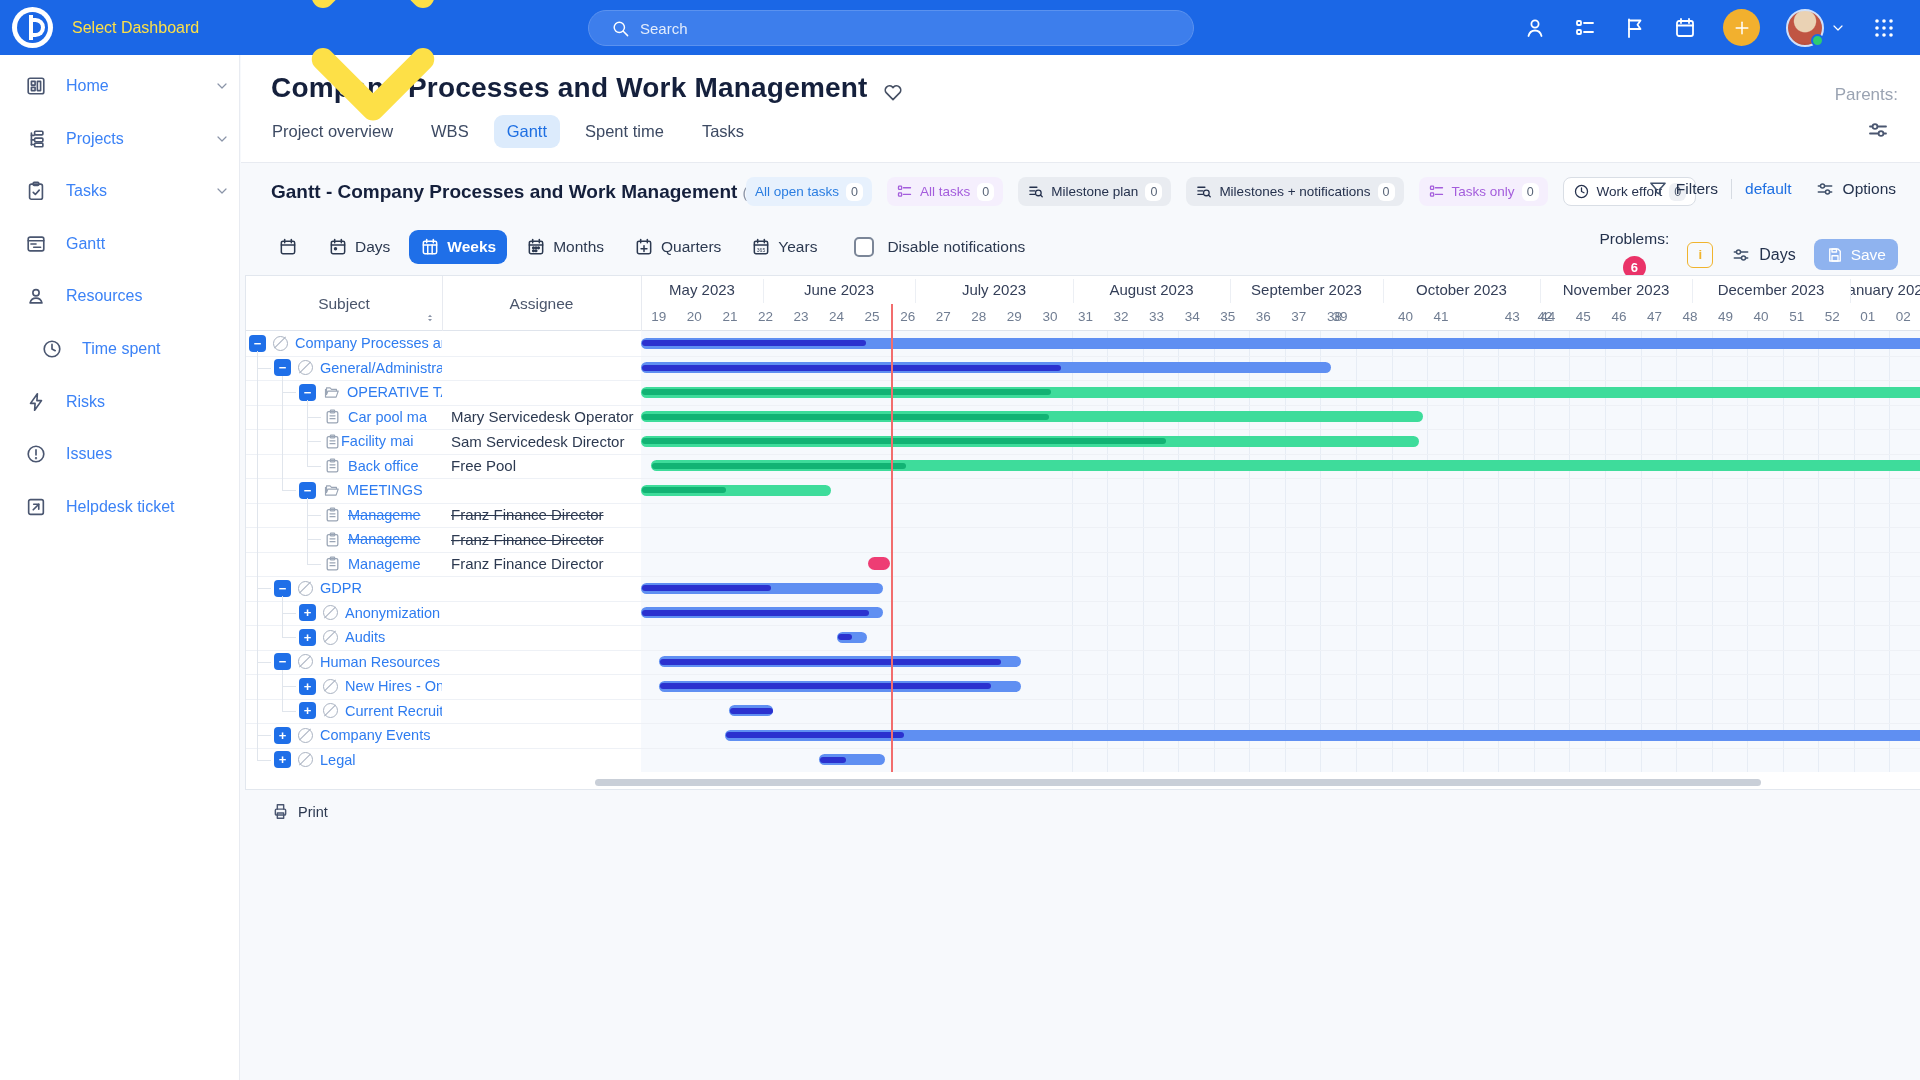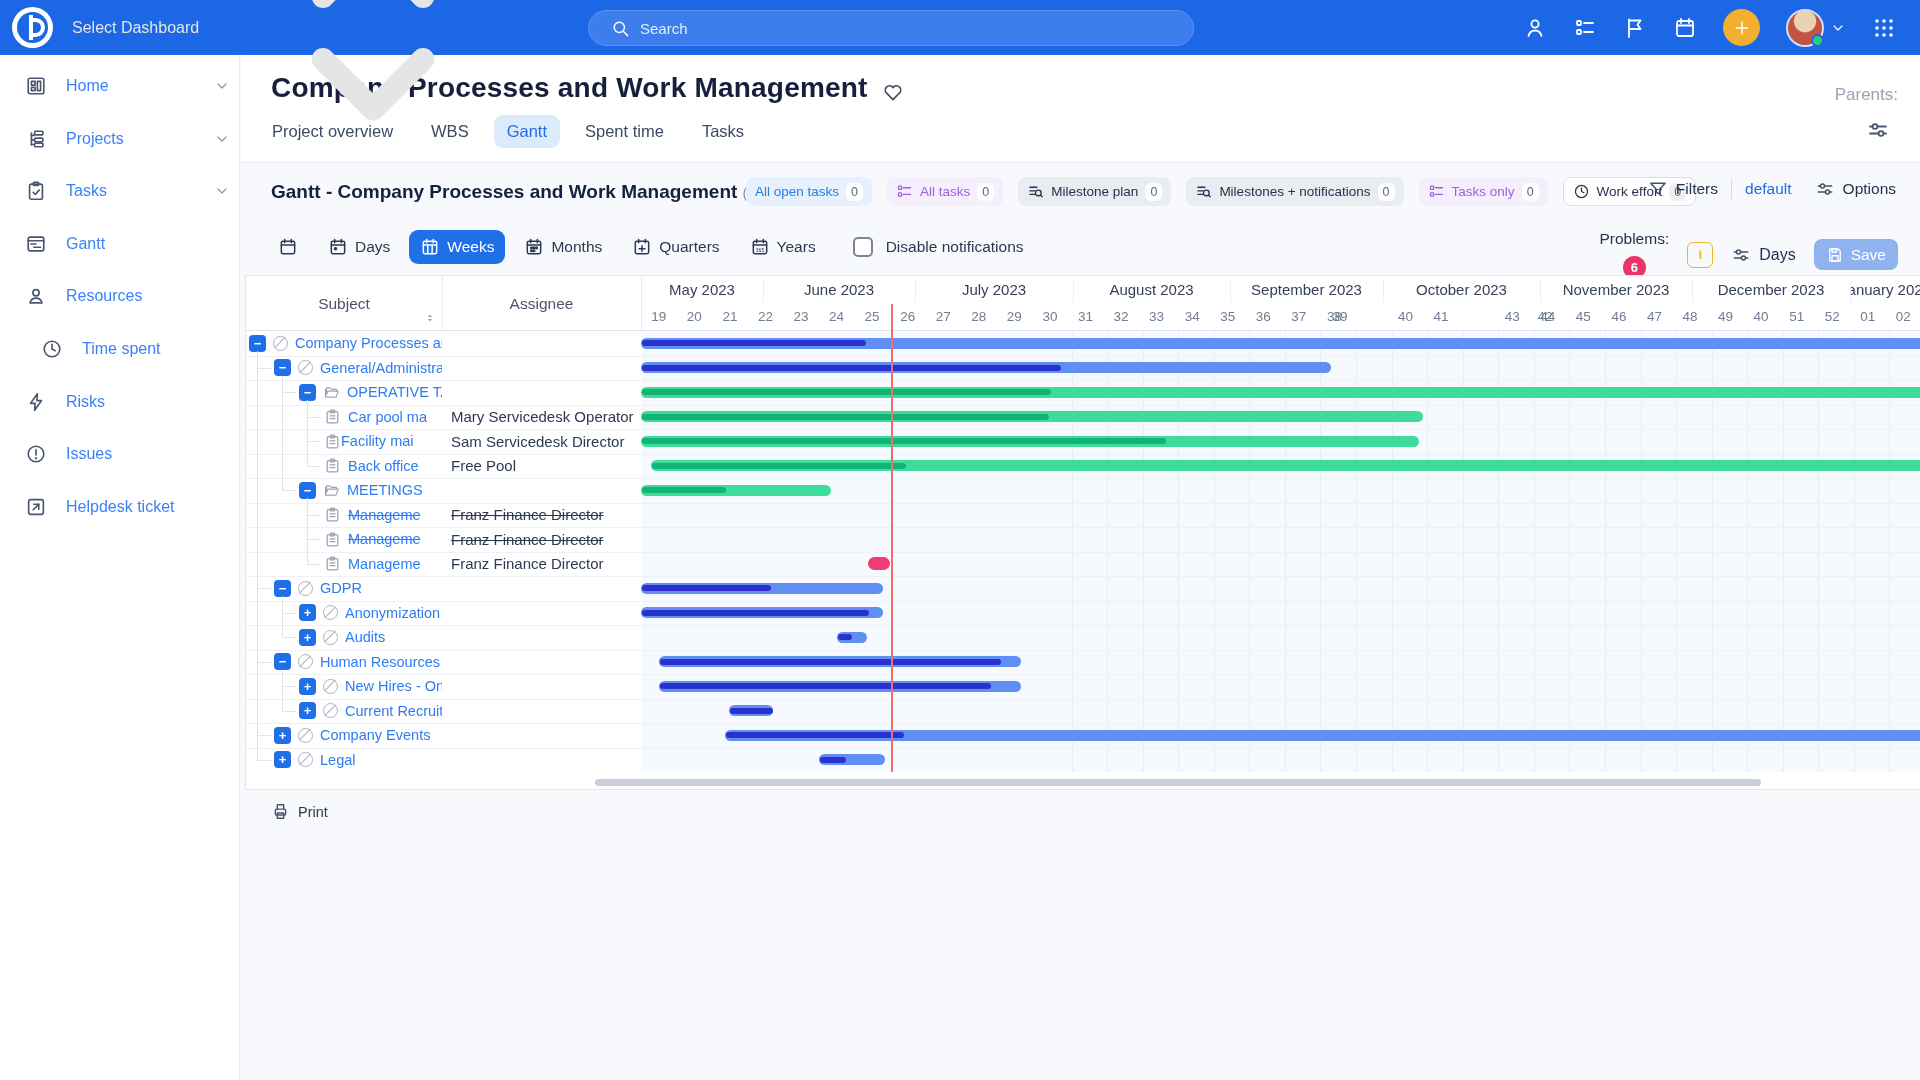--- a/index.html
+++ b/index.html
@@ -5,21 +5,21 @@
   * { margin:0; padding:0; box-sizing:border-box; }
   html,body { width:1920px; height:1080px; overflow:hidden; }
   body { font-family:"Liberation Sans", sans-serif; background:#f7f9fc; color:#2c3950; position:relative; }
 
   
   .topbar { position:absolute; left:0; top:0; width:1920px; height:55px; background:#1b67e6; display:flex; align-items:center; z-index:30; }
   .logo { position:absolute; left:12px; top:7px; width:41px; height:41px; background:#fff; border-radius:50%; }
   .logo .inner { position:absolute; left:5px; top:5px; width:31px; height:31px; background:#1b67e6; border-radius:50%; overflow:hidden; }
   .logo .slit { position:absolute; left:12px; top:3px; width:4px; height:25px; background:#fff; }
   .logo .ring { position:absolute; left:15px; top:6px; width:13px; height:19px; border:4px solid #fff; border-left:none; border-radius:0 12px 12px 0; }
-  .seldash { position:absolute; left:72px; top:0; height:55px; display:flex; align-items:center; gap:24px; color:#e5e5e5; font-size:16px; cursor:pointer; }
+  .seldash { position:absolute; left:72px; top:0; height:55px; display:flex; align-items:center; gap:24px; color:#fde047; font-size:16px; cursor:pointer; }
   .searchpill { position:absolute; left:588px; top:10px; width:606px; height:36px; background:#3d7eec; border:1px solid #5b92ef; border-radius:18px; display:flex; align-items:center; padding-left:22px; gap:10px; color:#fff; }
   .searchpill input { background:transparent; border:none; outline:none; color:#fff; font-size:15px; width:480px; font-family:inherit; }
   .searchpill input::placeholder { color:#ffffffd9; }
   .tb-icons { position:absolute; right:0; top:0; height:55px; display:flex; align-items:center; gap:26px; padding-right:24px; color:#fff; }
   .tb-icons .ic { width:24px; height:24px; cursor:pointer; }
   .plusbtn { width:37px; height:37px; border-radius:50%; background:#f2b02e; display:flex; align-items:center; justify-content:center; color:#fff; cursor:pointer; }
   .avatarwrap { display:flex; align-items:center; gap:6px; cursor:pointer; }
   .avatar { width:38px; height:38px; border-radius:50%; background:radial-gradient(circle at 50% 30%, #ead2b4 0 36%, #c05543 40% 72%, #a03f35 100%); border:2px solid #cfe0fb; position:relative; }
   .avatar .dot { position:absolute; right:-2px; bottom:-2px; width:13px; height:13px; background:#2ecc71; border-radius:50%; border:2px solid #1b67e6; }
 
@@ -56,21 +56,21 @@
   .filters-grp .ic { width:20px; height:20px; color:#40506a; }
   .fdiv { width:1px; height:20px; background:#d6dbe2; }
   .flink { color:#1e6fe2; cursor:pointer; }
   .fitem { display:flex; align-items:center; gap:8px; cursor:pointer; }
 
   
   .toolbar { position:absolute; left:241px; top:220px; width:1679px; height:55px; }
   .scales { position:absolute; left:26px; top:10px; display:flex; align-items:center; gap:8px; }
   .scale-btn { height:34px; display:flex; align-items:center; gap:7px; padding:0 11px; border-radius:9px; font-size:15.5px; color:#2c3950; cursor:pointer; white-space:nowrap; }
   .scale-btn .ic { width:20px; height:20px; }
-  .scale-btn.active { background:#1f6fe8; color:#fff; }
+  .scale-btn.active { background:#1f6fe8; color:#fff;font-weight:bold; }
   .cb { width:20px; height:20px; border:2px solid #7b8698; border-radius:5px; background:#fff; cursor:pointer; }
   .notif { display:flex; align-items:center; gap:13px; margin-left:18px; font-size:15.5px; color:#2c3950; }
   .right-tools { position:absolute; right:22px; top:10px; display:flex; align-items:center; gap:18px; }
   .problems { display:flex; align-items:center; gap:8px; font-size:15.5px; color:#24324d;flex-direction:column; }
   .pbadge { width:23px; height:23px; background:#ea3368; color:#fff; border-radius:50%; display:flex; align-items:center; justify-content:center; font-size:13px; font-weight:bold; }
   .warnsq { width:26px; height:26px; border:1.5px solid #f0b42e; border-radius:6px; color:#f0b42e; display:flex; align-items:center; justify-content:center; font-size:13px; font-weight:bold; cursor:pointer; }
   .toolsbtn { display:flex; align-items:center; gap:8px; font-size:16px; color:#24324d; cursor:pointer; }
   .toolsbtn .ic { width:20px; height:20px; color:#40506a; }
   .savebtn { height:31px; background:#8fb3ef; color:#fff; border:none; border-radius:8px; display:flex; align-items:center; gap:7px; padding:0 12px; font-size:15.5px; font-family:inherit; cursor:pointer; }
   .savebtn .ic { width:18px; height:18px; }

